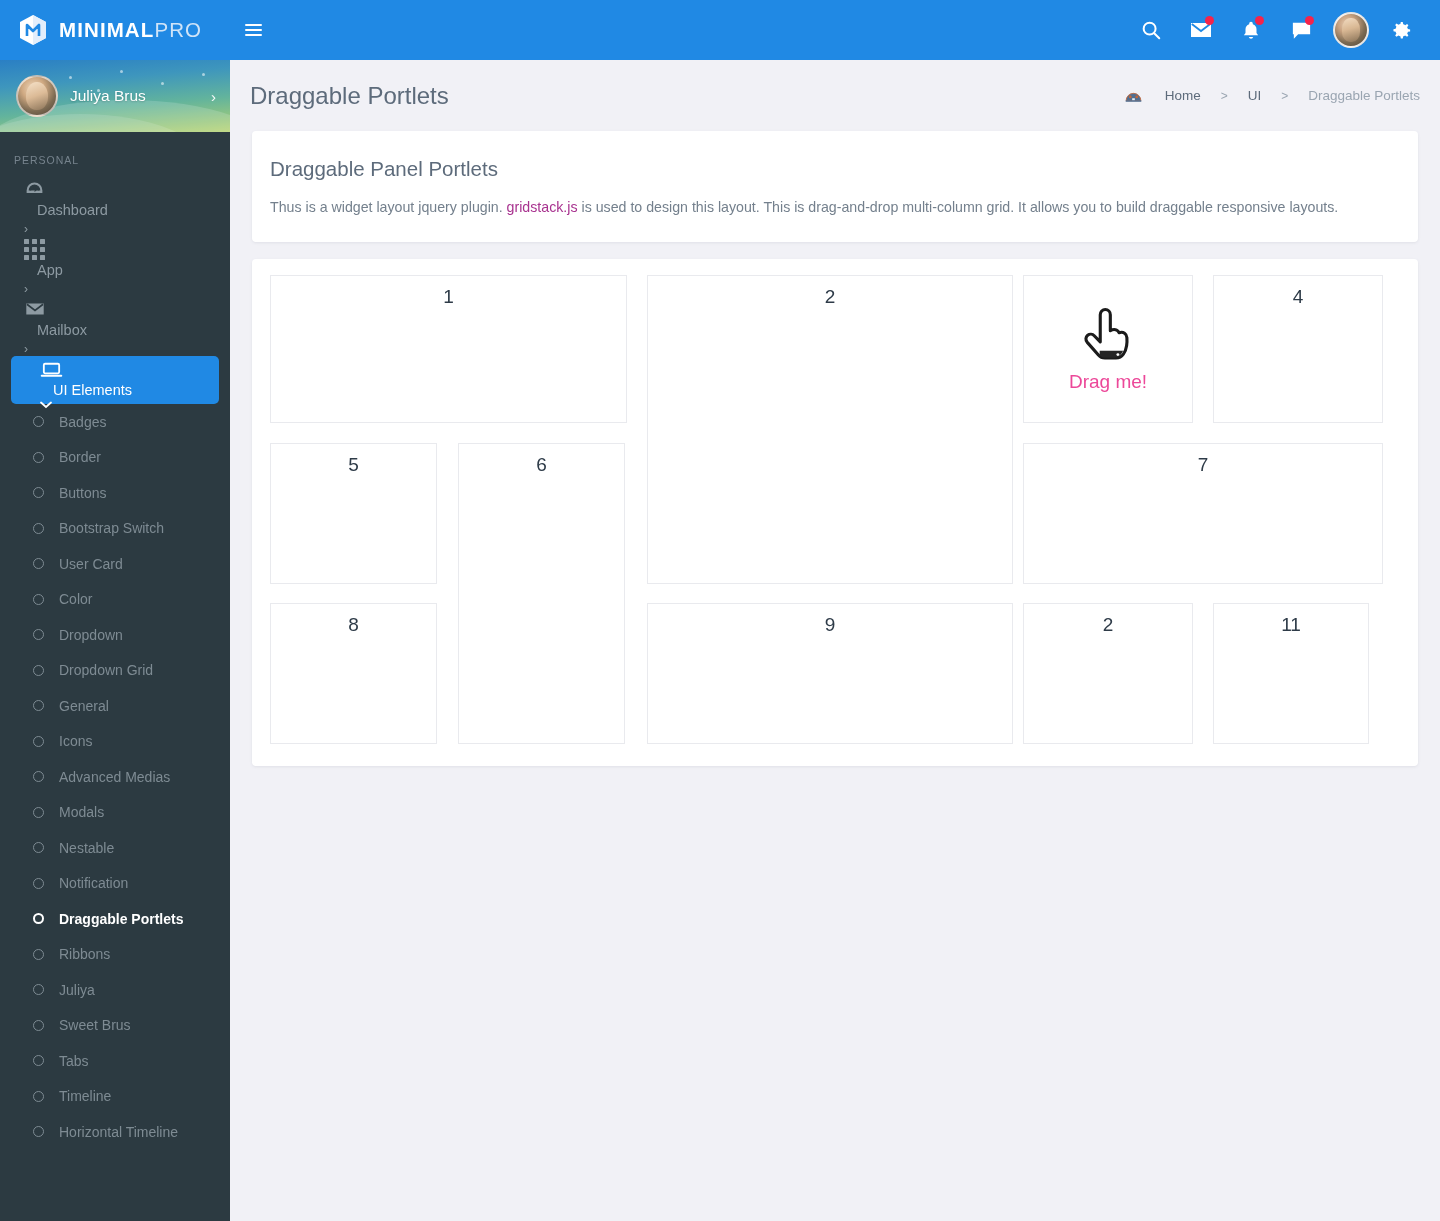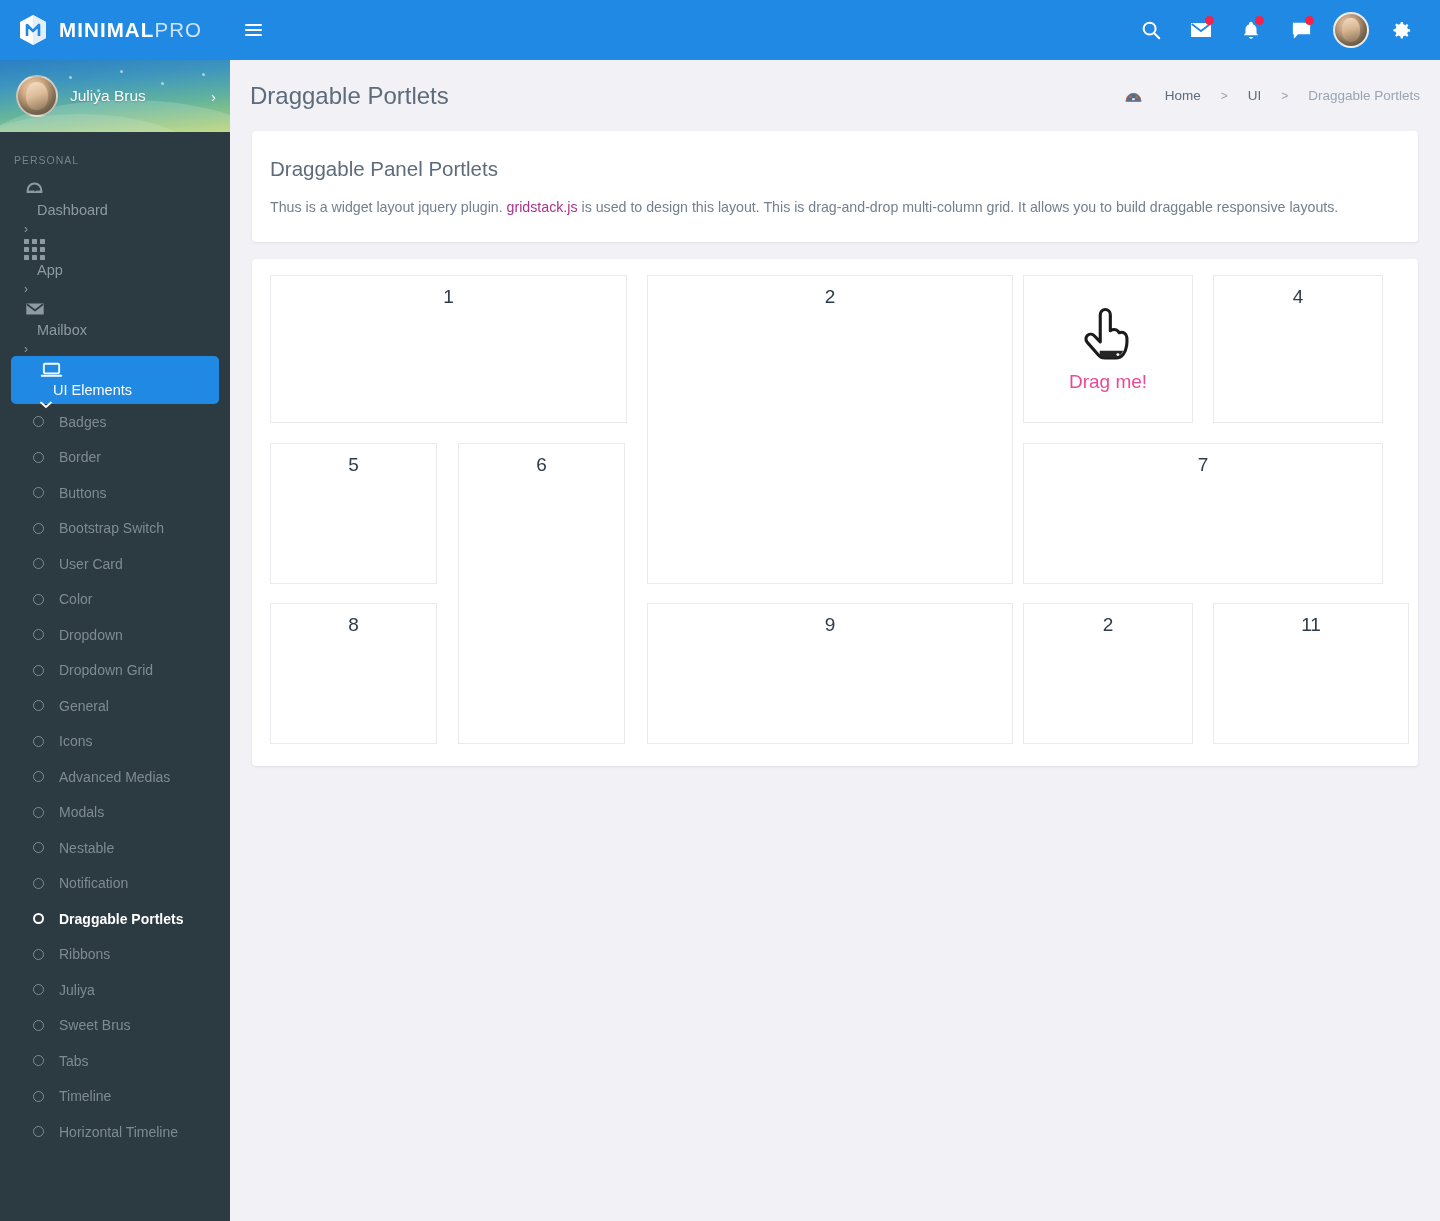--- a/index.html
+++ b/index.html
@@ -466,20 +466,20 @@
           </div>
           <div class="portlet" style="left: 0px; top: 328px; width: 167px; height: 141px;">
             <div class="pnum">8</div>
           </div>
           <div class="portlet" style="left: 377px; top: 328px; width: 366px; height: 141px;">
             <div class="pnum">9</div>
           </div>
           <div class="portlet" style="left: 753px; top: 328px; width: 170px; height: 141px;">
             <div class="pnum">2</div>
           </div>
-          <div class="portlet" style="left: 943px; top: 328px; width: 196px; height: 141px;">
+          <div class="portlet" style="left: 943px; top: 328px; width: 156px; height: 141px;">
             <div class="pnum">11</div>
           </div>
         </div>
     </div>
 
   </div>
 </div>
 
 </body></html>

